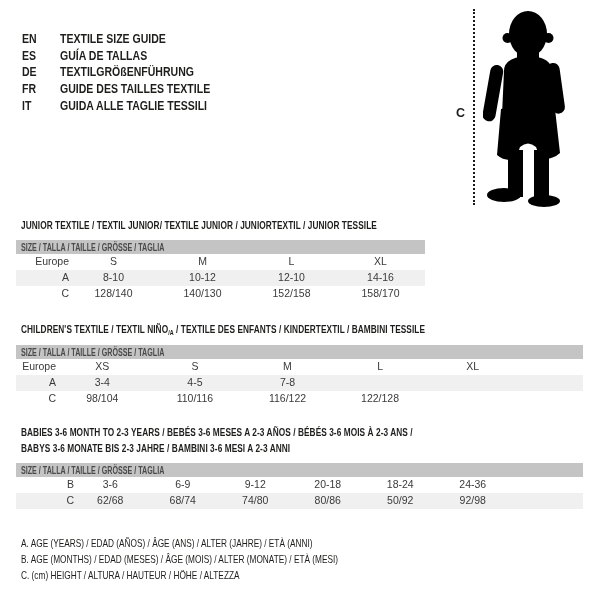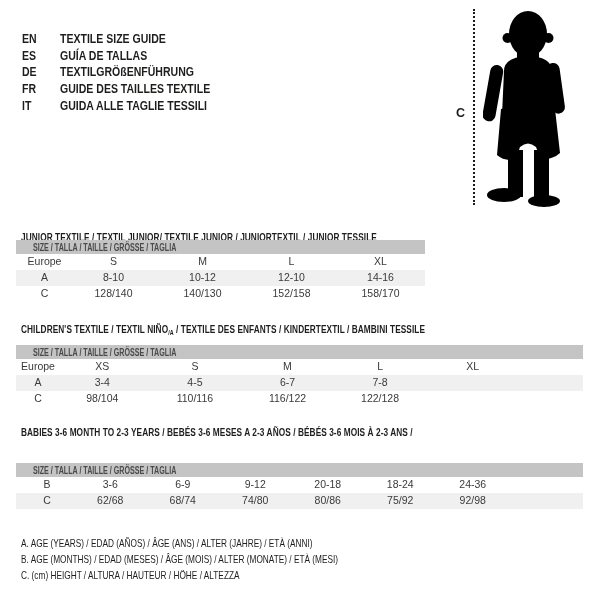--- a/index.html
+++ b/index.html
@@ -20,27 +20,27 @@
   .measure-line{left:473px;top:9px;height:196px;width:0;border-left:2.5px dotted #1a1a1a;}
   .measure-label{left:456px;top:106px;font-weight:bold;font-size:12.5px;}
   .baby-svg{left:483px;top:7px;}
 
   
   .sec-heading{font-weight:bold;font-size:11.5px;line-height:16px;letter-spacing:0.1px;}
   .subsc{font-size:7.5px;vertical-align:-2px;}
 
   
   .stable{left:16px;}
-  .band{height:14px;line-height:14px;background:#c4c4c4;padding-left:17px;
+  .band{height:14px;line-height:14px;background:#c4c4c4;padding-left:5px;
         font-weight:bold;font-size:10.5px;color:#4a4a4a;}
   .band .cond{transform:scaleX(0.68);}
   .trow{display:grid;height:15.8px;line-height:15.8px;font-size:10.5px;color:#3a3a3a;}
   .trow.stripe{background:#f0f0f0;}
   .cell{text-align:center;overflow:visible;}
-  .cell.label{text-align:center;padding-left:4px;white-space:nowrap;}
+  .cell.label{text-align:right;padding-left:4px;white-space:nowrap;}
   .t1 .trow{grid-template-columns:53px repeat(4,89px);}
   .t2 .trow{grid-template-columns:40px repeat(5,92.6px) 1fr;}
   .t3 .trow{grid-template-columns:58px repeat(6,72.5px) 1fr;}
   .w410{width:409px;}
   .w567{width:567px;}
 
   
   .notes{left:21px;top:535px;}
   .note-line{height:16.2px;line-height:16.2px;font-weight:normal;font-size:11.5px;}
 </style>
@@ -67,21 +67,21 @@
     <rect x="8" y="58" width="13" height="57" rx="6.5" transform="rotate(10 14 60)"></rect>
     <rect x="63" y="56" width="13" height="51" rx="6.5" transform="rotate(-8 70 58)"></rect>
     <path d="M18,102 Q45,96 72,102 L77,146 Q68,154 57,151 L53,140 Q45,133 37,140 L33,152 Q22,155 14,148 Z"></path>
     <rect x="25" y="143" width="15" height="47"></rect>
     <rect x="51" y="143" width="15" height="54"></rect>
     <ellipse cx="21" cy="188" rx="17" ry="7"></ellipse>
     <ellipse cx="61" cy="194" rx="16" ry="6"></ellipse>
   </g>
 </svg>
 
-<div class="abs sec-heading" style="left:21px;top:217px;margin-top:12px;">
+<div class="abs sec-heading" style="left:21px;top:217px;">
   <span class="cond">JUNIOR TEXTILE / TEXTIL JUNIOR/ TEXTILE JUNIOR / JUNIORTEXTIL / JUNIOR TESSILE</span>
 </div>
 <div class="abs stable t1 w410" style="top:240px;">
   <div class="band"><span class="cond">SIZE / TALLA / TAILLE / GRÖSSE / TAGLIA</span></div>
   <div class="trow">
     <div class="cell label">Europe</div>
     <div class="cell">S</div>
     <div class="cell">M</div>
     <div class="cell">L</div>
     <div class="cell">XL</div>
@@ -113,56 +113,56 @@
     <div class="cell">S</div>
     <div class="cell">M</div>
     <div class="cell">L</div>
     <div class="cell">XL</div>
     <div class="cell"></div>
   </div>
   <div class="trow stripe">
     <div class="cell label">A</div>
     <div class="cell">3-4</div>
     <div class="cell">4-5</div>
-    <div class="cell">6-7</div>
     <div class="cell">7-8</div>
     <div class="cell"></div>
   </div>
   <div class="trow">
     <div class="cell label">C</div>
     <div class="cell">98/104</div>
     <div class="cell">110/116</div>
     <div class="cell">116/122</div>
     <div class="cell">122/128</div>
     <div class="cell"></div>
   </div>
 </div>
 
 <div class="abs sec-heading" style="left:21px;top:424px;">
   <div><span class="cond">BABIES 3-6 MONTH TO 2-3 YEARS / BEBÉS 3-6 MESES A 2-3 AÑOS / BÉBÉS 3-6 MOIS À 2-3 ANS /</span></div>
+  <div><span class="cond">BABYS 3-6 MONATE BIS 2-3 JAHRE / BAMBINI 3-6 MESI A 2-3 ANNI</span></div>
 </div>
 <div class="abs stable t3 w567" style="top:463px;">
   <div class="band"><span class="cond">SIZE / TALLA / TAILLE / GRÖSSE / TAGLIA</span></div>
   <div class="trow">
     <div class="cell label">B</div>
     <div class="cell">3-6</div>
     <div class="cell">6-9</div>
     <div class="cell">9-12</div>
     <div class="cell">20-18</div>
     <div class="cell">18-24</div>
     <div class="cell">24-36</div>
     <div class="cell"></div>
   </div>
   <div class="trow stripe">
     <div class="cell label">C</div>
     <div class="cell">62/68</div>
     <div class="cell">68/74</div>
     <div class="cell">74/80</div>
     <div class="cell">80/86</div>
-    <div class="cell">75/92</div>
+    <div class="cell">50/92</div>
     <div class="cell">92/98</div>
     <div class="cell"></div>
   </div>
 </div>
 
 <div class="abs notes">
   <div class="note-line"><span class="cond">A. AGE (YEARS) / EDAD (AÑOS) / ÂGE (ANS) / ALTER (JAHRE) / ETÀ (ANNI)</span></div>
   <div class="note-line"><span class="cond">B. AGE (MONTHS) / EDAD (MESES) / ÂGE (MOIS) / ALTER (MONATE) / ETÀ (MESI)</span></div>
   <div class="note-line"><span class="cond">C. (cm) HEIGHT / ALTURA / HAUTEUR / HÖHE / ALTEZZA</span></div>
 </div>

